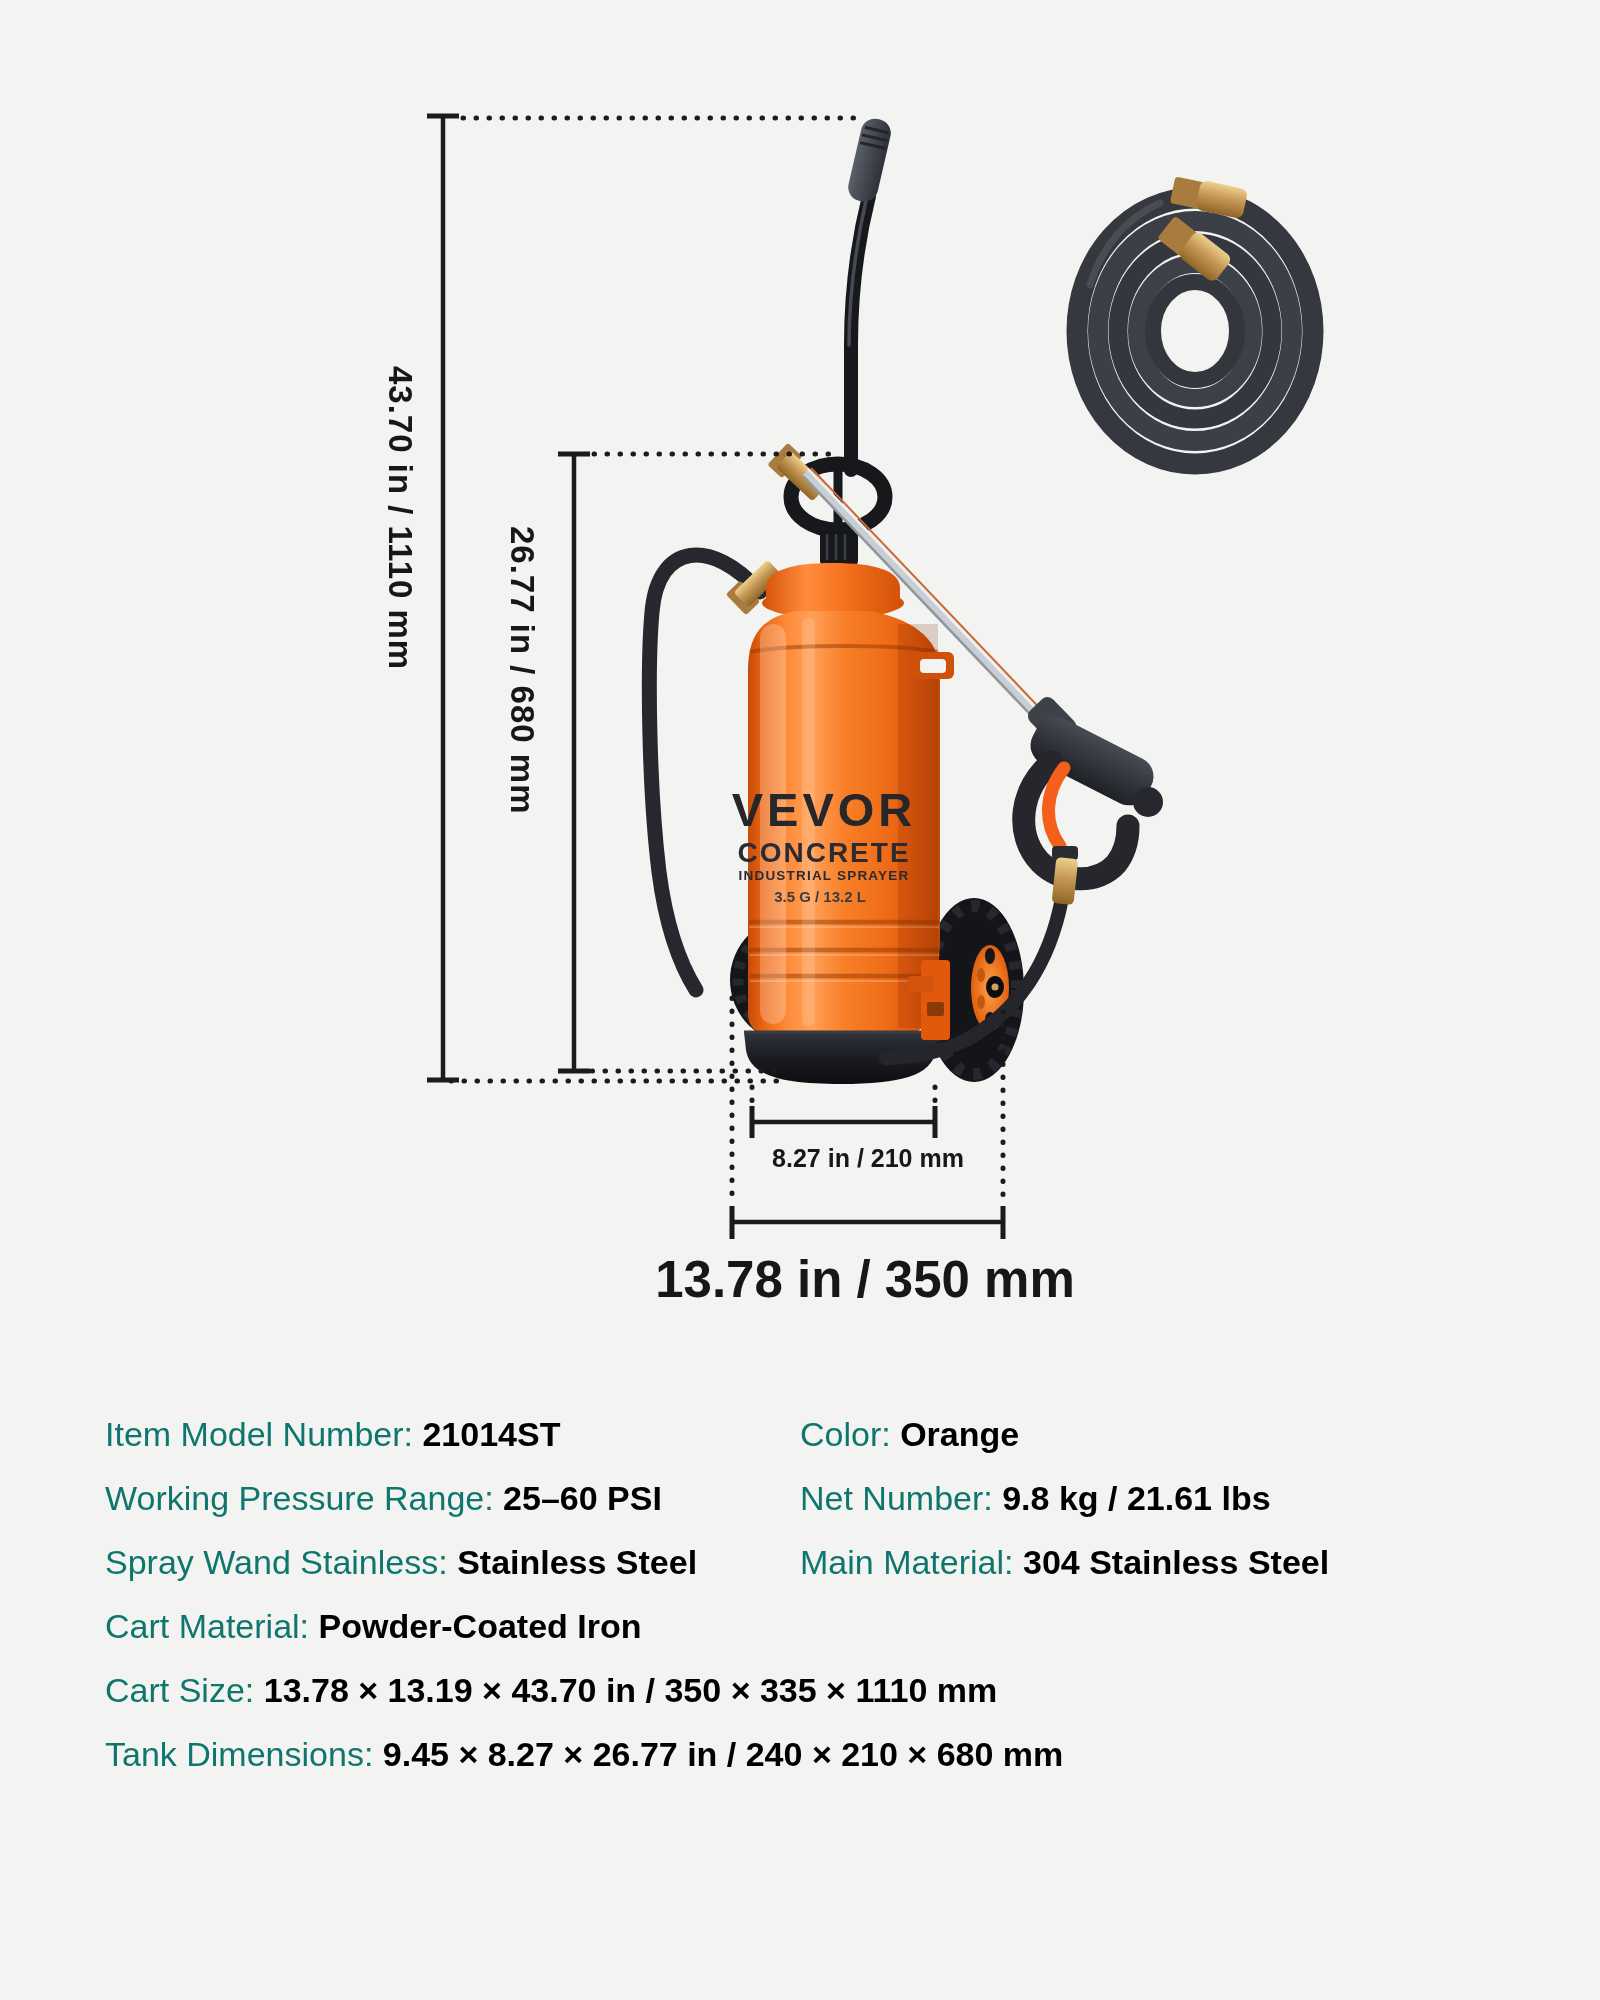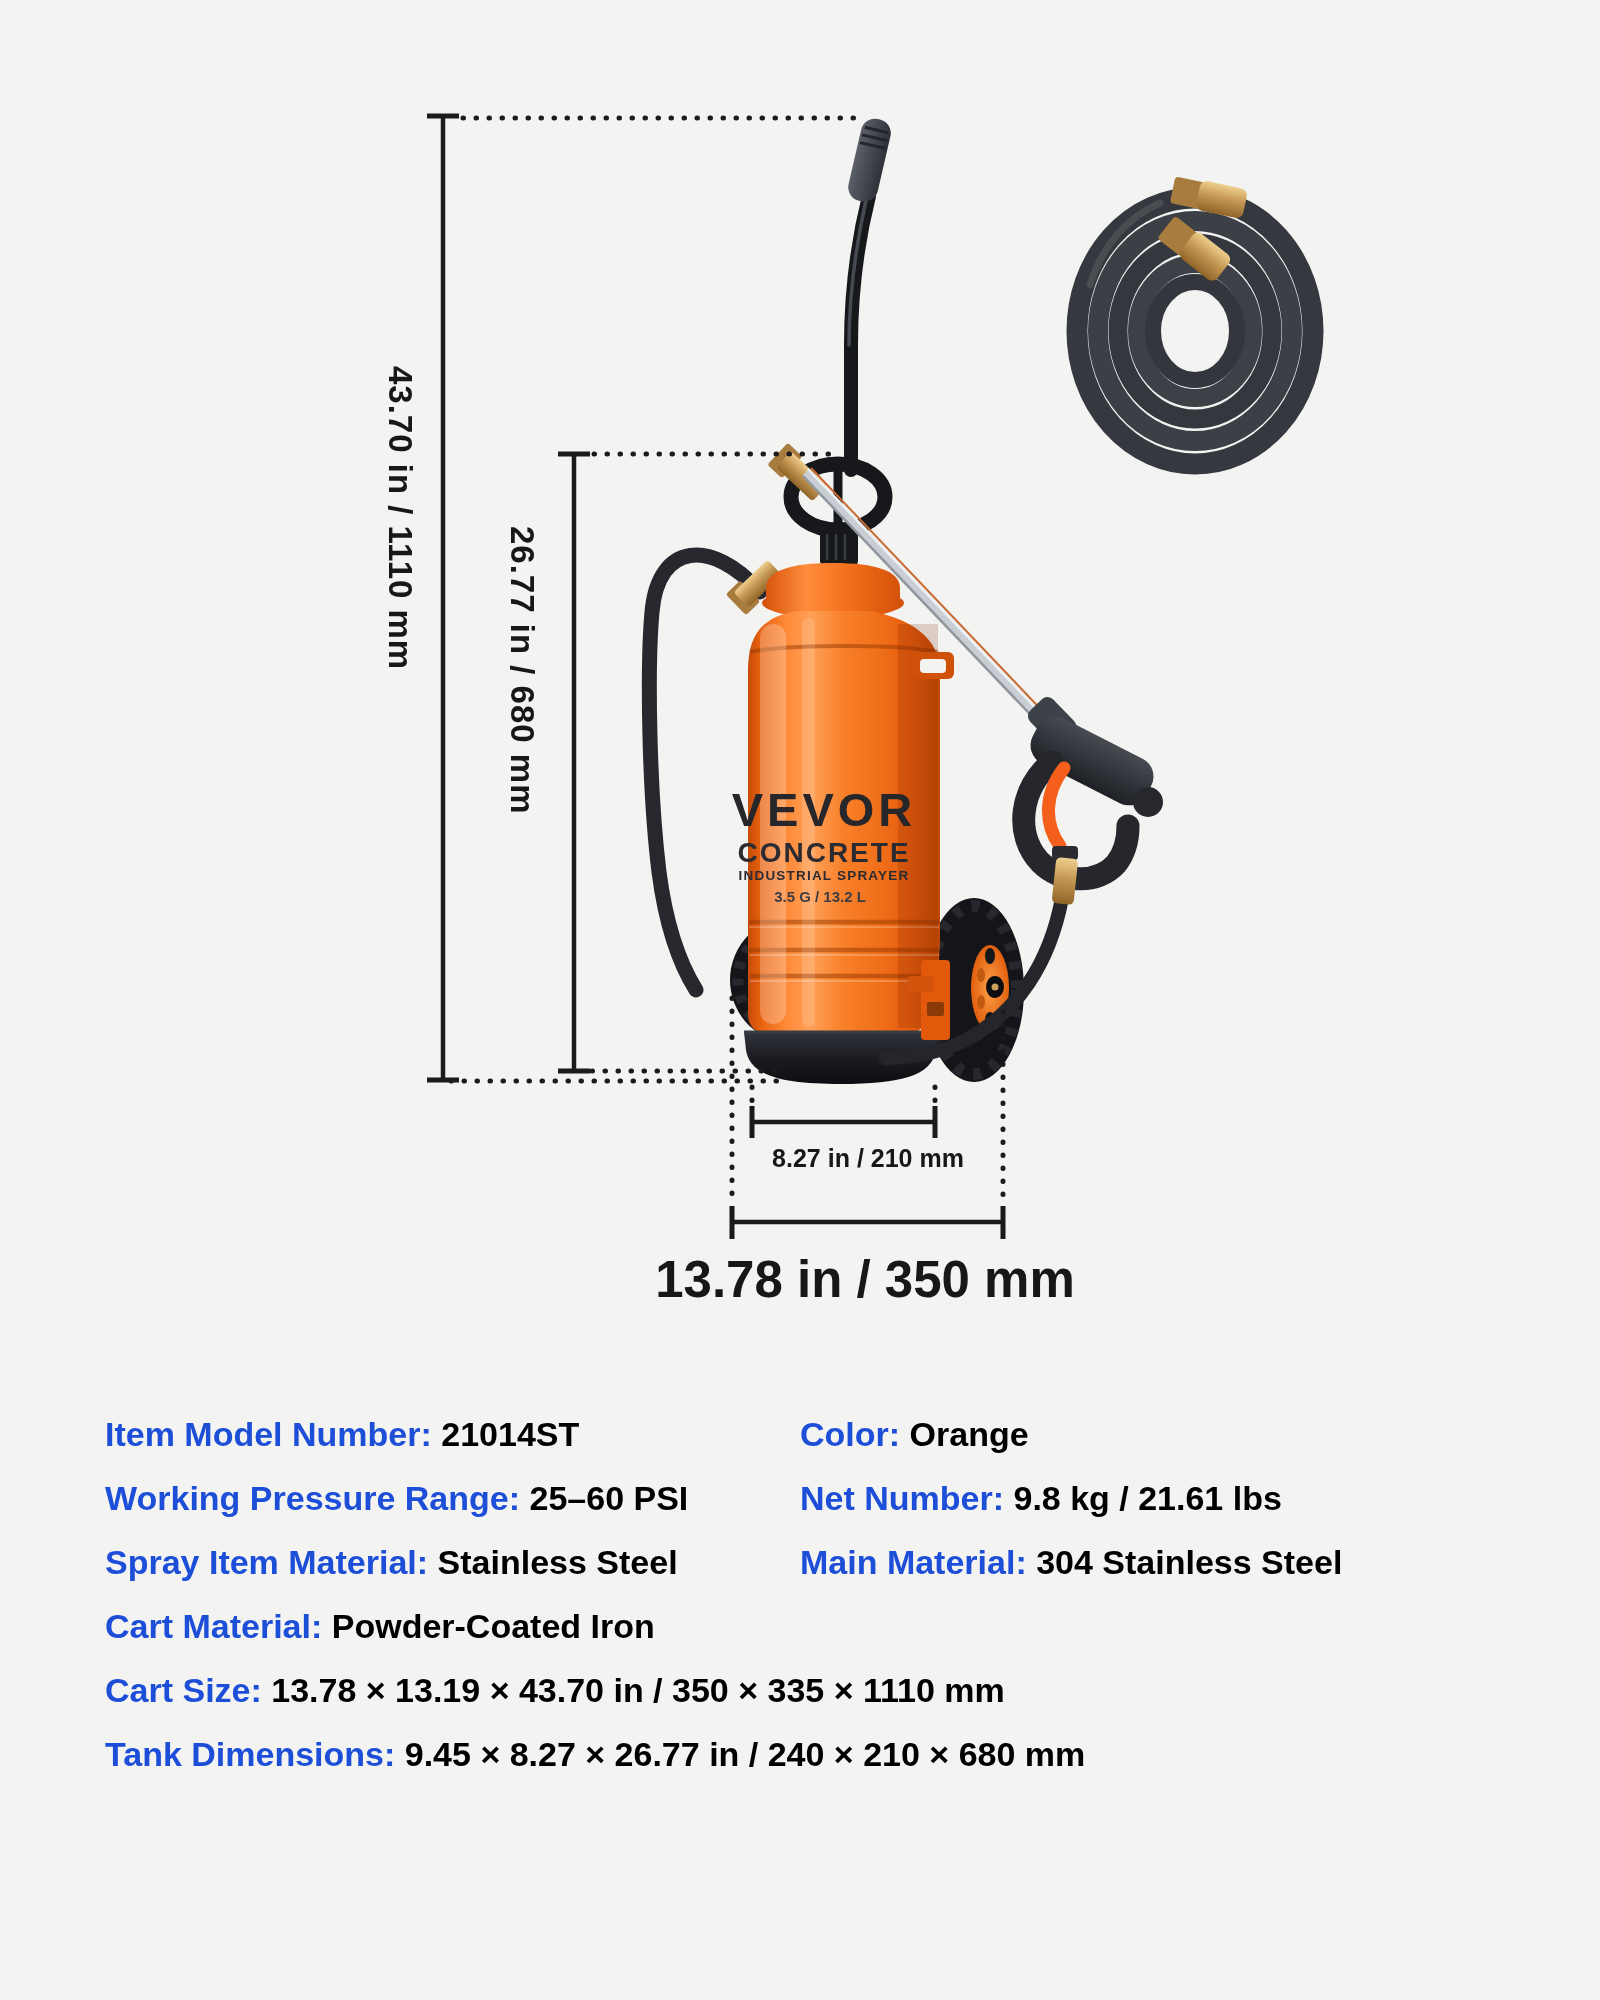--- a/index.html
+++ b/index.html
@@ -21,21 +21,21 @@
   #dim-overall{left:381px;top:366px;}
   #dim-tank{left:503px;top:526px;}
   #dim-base{left:658px;top:1144px;width:420px;text-align:center;font-size:25px;}
   #dim-cart{left:565px;top:1250px;width:600px;text-align:center;font-size:51px;}
 
   
   .specs{position:absolute;font-size:34px;line-height:64px;color:#4b4b51;}
   .specs-left{left:105px;top:1402px;width:1200px;}
   .specs-right{left:800px;top:1402px;width:720px;}
   .spec-row{white-space:nowrap;}
-  .spec-label{color:#1d4ed8;font-weight:700;}
+  .spec-label{color:#0f766e;font-weight:400;}
   .spec-value{color:#000000;font-weight:700;}
 </style>
 </head>
 <body>
 
 <div class="page">
 
   <div class="diagram">
 
     <svg width="1600" height="1340" viewBox="0 0 1600 1340">
@@ -229,21 +229,21 @@
   </div>
 
   <div class="specs specs-left">
     <div class="spec-row">
       <span class="spec-label">Item Model Number: </span><span class="spec-value">21014ST</span>
     </div>
     <div class="spec-row">
       <span class="spec-label">Working Pressure Range: </span><span class="spec-value">25–60 PSI</span>
     </div>
     <div class="spec-row">
-      <span class="spec-label">Spray Item Material: </span><span class="spec-value">Stainless Steel</span>
+      <span class="spec-label">Spray Wand Stainless: </span><span class="spec-value">Stainless Steel</span>
     </div>
     <div class="spec-row">
       <span class="spec-label">Cart Material: </span><span class="spec-value">Powder-Coated Iron</span>
     </div>
     <div class="spec-row">
       <span class="spec-label">Cart Size: </span><span class="spec-value">13.78 × 13.19 × 43.70 in / 350 × 335 × 1110 mm</span>
     </div>
     <div class="spec-row">
       <span class="spec-label">Tank Dimensions: </span><span class="spec-value">9.45 × 8.27 × 26.77 in / 240 × 210 × 680 mm</span>
     </div>

